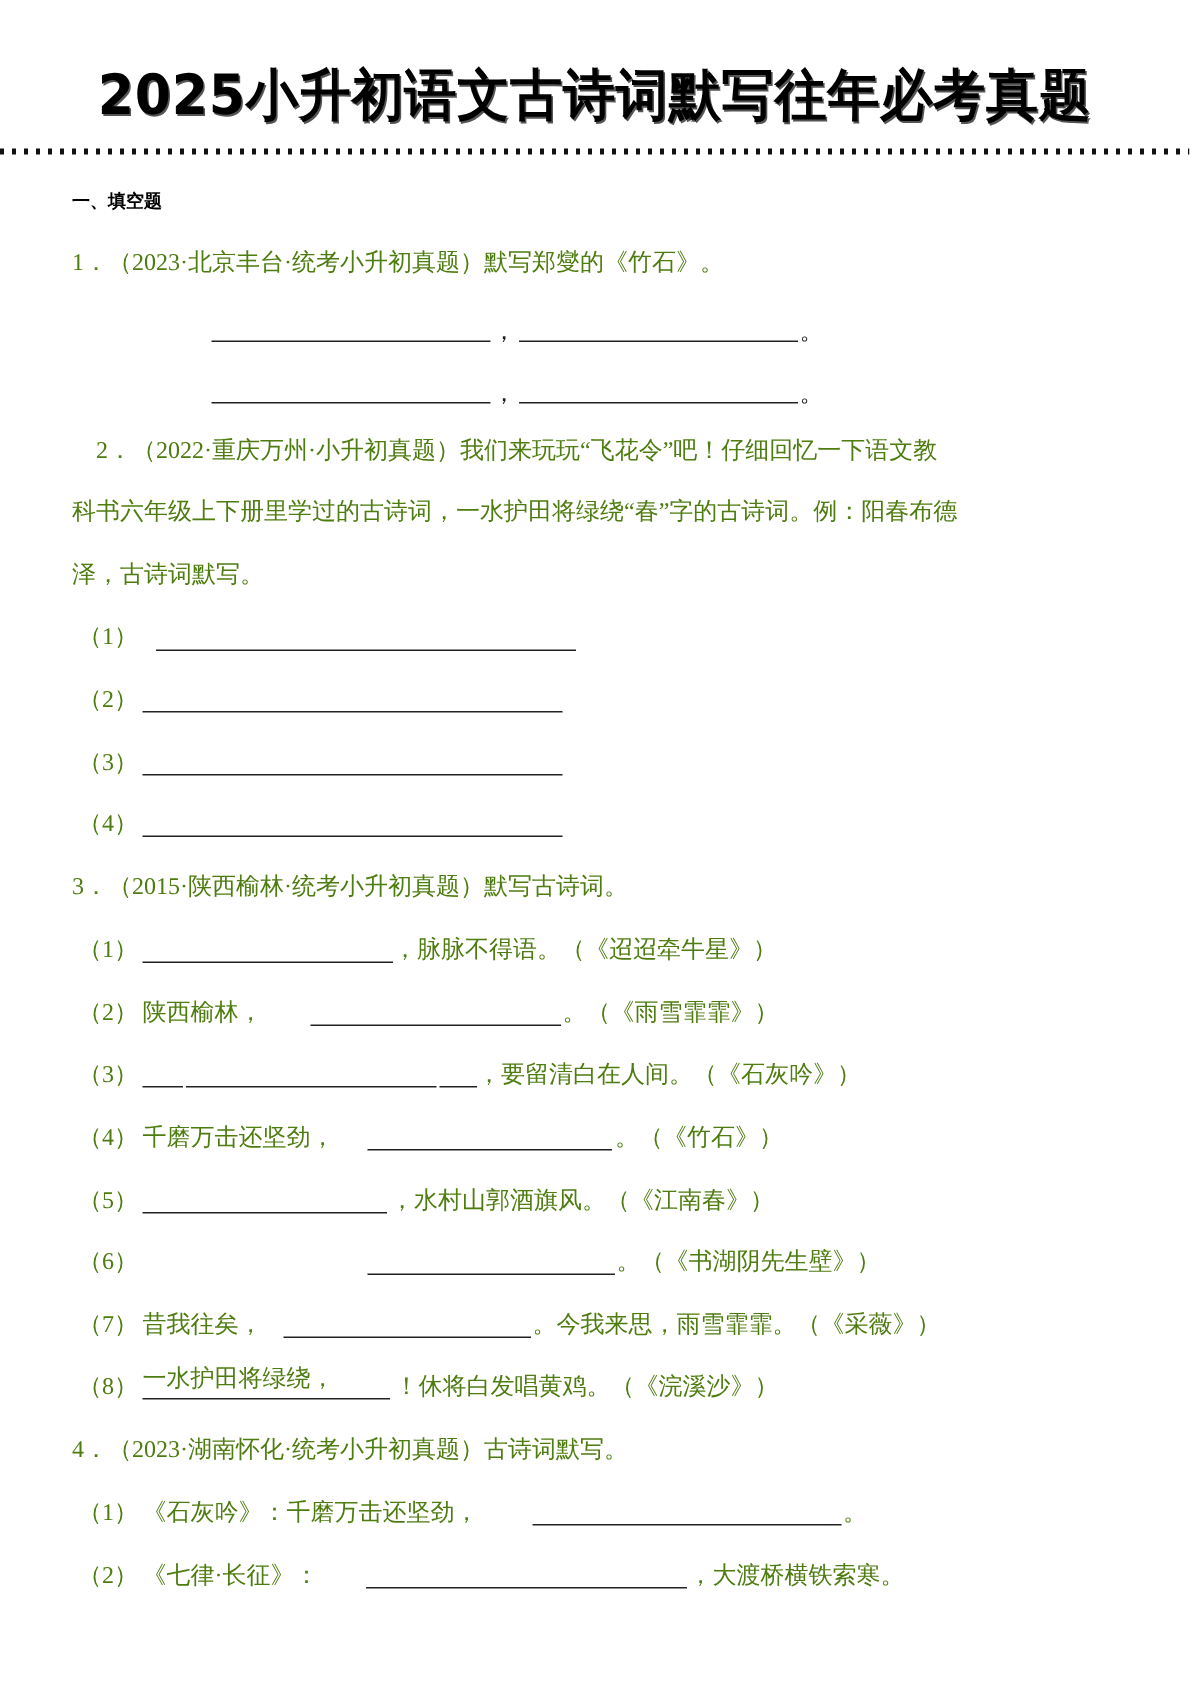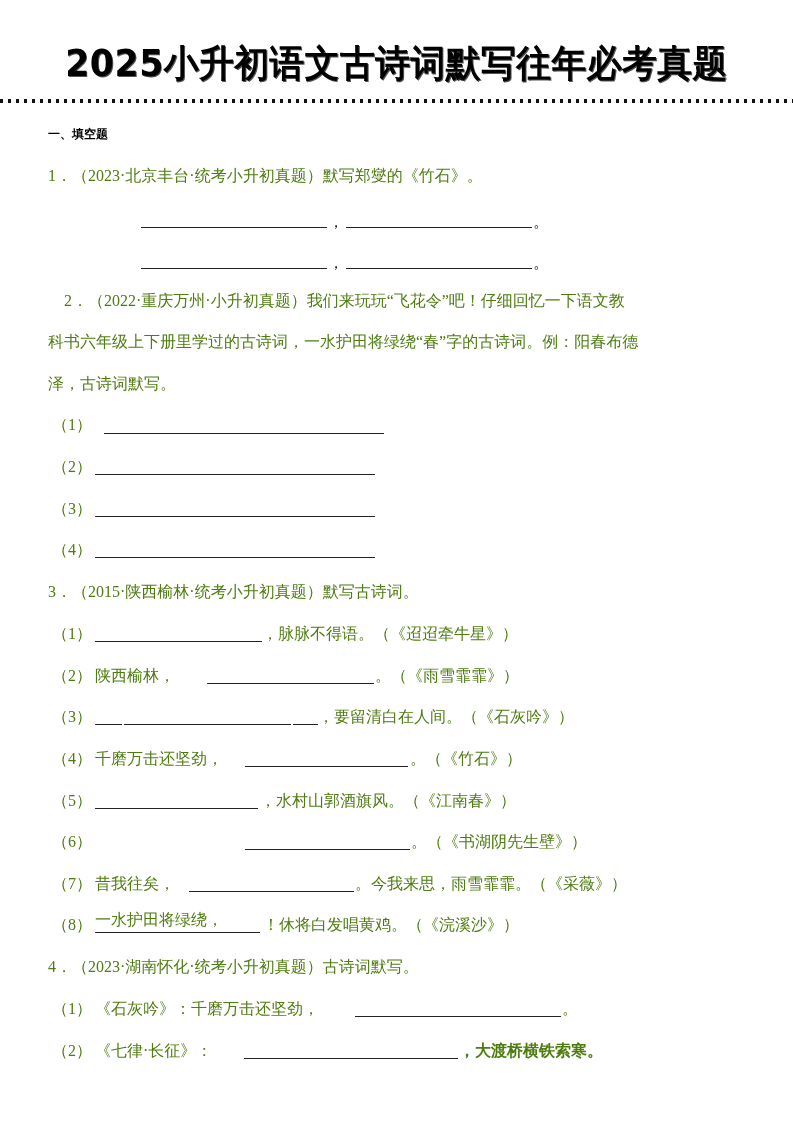--- a/index.html
+++ b/index.html
@@ -101,25 +101,25 @@
 <div class="blank-abs" style="left:245px; top:849px; width:165px;"></div>
 <div class="line" style="left:411px; top:830px;">。（《书湖阴先生壁》）</div>
 
 <div class="line" style="left:52px; top:872px;">（7）</div>
 <div class="line" style="left:95px; top:872px;">昔我往矣，</div>
 <div class="blank-abs" style="left:189px; top:891px; width:165px;"></div>
 <div class="line" style="left:355px; top:872px;">。今我来思，雨雪霏霏。（《采薇》）</div>
 
 <div class="line" style="left:52px; top:913px;">（8）</div>
 <div class="blank-abs" style="left:95px; top:932px; width:165px;"></div>
-<div class="line" style="left:263px; top:913px;">！休将白发唱黄鸡。（《浣溪沙》）</div>
+<div class="line" style="left:263px; top:913px;font-family:Liberation Mono, monospace;">！休将白发唱黄鸡。（《浣溪沙》）</div>
 
 <div class="line" style="left:48px; top:955px;">4．（2023·湖南怀化·统考小升初真题）古诗词默写。</div>
 
 <div class="line" style="left:52px; top:997px;">（1）</div>
 <div class="line" style="left:95px; top:997px;">《石灰吟》：千磨万击还坚劲，</div>
 <div class="blank-abs" style="left:355px; top:1016px; width:206px;"></div>
 <div class="line" style="left:562px; top:997px;">。</div>
 
 <div class="line" style="left:52px; top:1039px;">（2）</div>
 <div class="line" style="left:95px; top:1039px;">《七律·长征》：</div>
 <div class="blank-abs" style="left:244px; top:1058px; width:214px;"></div>
-<div class="line" style="left:459px; top:1039px;font-weight:bold;">，大渡桥横铁索寒。</div>
+<div class="line" style="left:459px; top:1039px;">，大渡桥横铁索寒。</div>
 
 </body></html>

